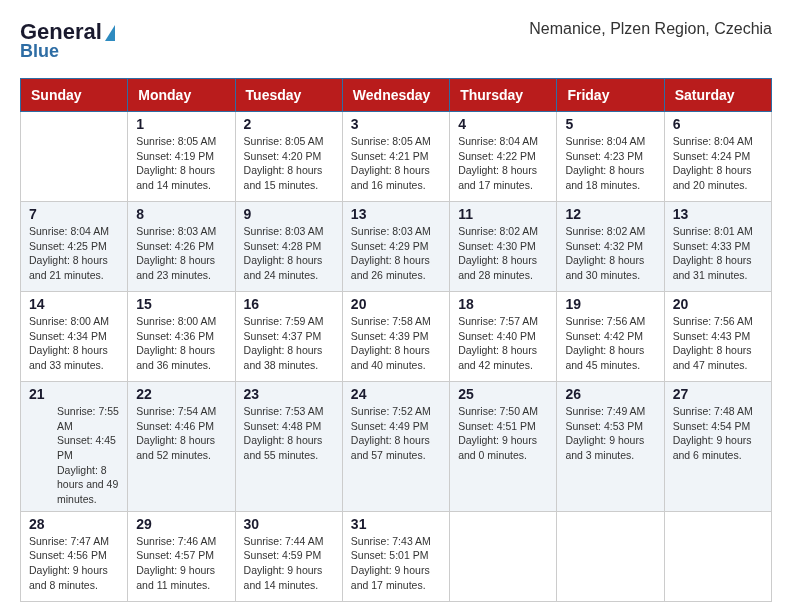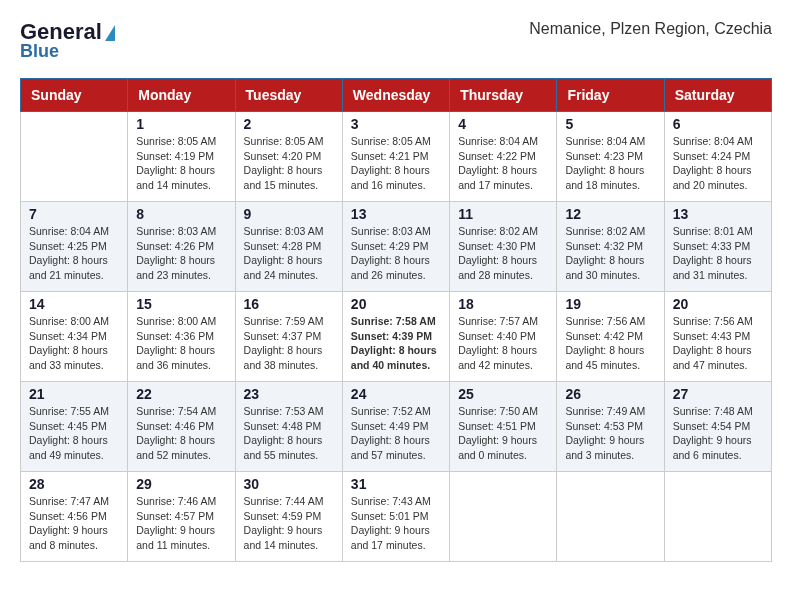--- a/index.html
+++ b/index.html
@@ -207,21 +207,21 @@
 Daylight: 8 hours and 36 minutes.</div>
         </td>
         <td>
           <div class="day-num">16</div>
           <div class="day-info" style="white-space: pre-line;">Sunrise: 7:59 AM
 Sunset: 4:37 PM
 Daylight: 8 hours and 38 minutes.</div>
         </td>
         <td>
           <div class="day-num">20</div>
-          <div class="day-info" style="white-space: pre-line; font-weight: bold;">Sunrise: 7:58 AM
+          <div class="day-info" style="white-space: pre-line;">Sunrise: 7:58 AM
 Sunset: 4:39 PM
 Daylight: 8 hours and 40 minutes.</div>
         </td>
         <td>
           <div class="day-num">18</div>
           <div class="day-info" style="white-space: pre-line;">Sunrise: 7:57 AM
 Sunset: 4:40 PM
 Daylight: 8 hours and 42 minutes.</div>
         </td>
         <td>
@@ -233,21 +233,21 @@
         <td>
           <div class="day-num">20</div>
           <div class="day-info" style="white-space: pre-line;">Sunrise: 7:56 AM
 Sunset: 4:43 PM
 Daylight: 8 hours and 47 minutes.</div>
         </td>
       </tr>
       <tr class="row-shaded">
         <td>
           <div class="day-num">21</div>
-          <div class="day-info" style="white-space: pre-line;">Sunrise: 7:55 AM
+          <div class="day-info" style="white-space: pre-line; margin-left: 28px;">Sunrise: 7:55 AM
 Sunset: 4:45 PM
 Daylight: 8 hours and 49 minutes.</div>
         </td>
         <td>
           <div class="day-num">22</div>
           <div class="day-info" style="white-space: pre-line;">Sunrise: 7:54 AM
 Sunset: 4:46 PM
 Daylight: 8 hours and 52 minutes.</div>
         </td>
         <td>

